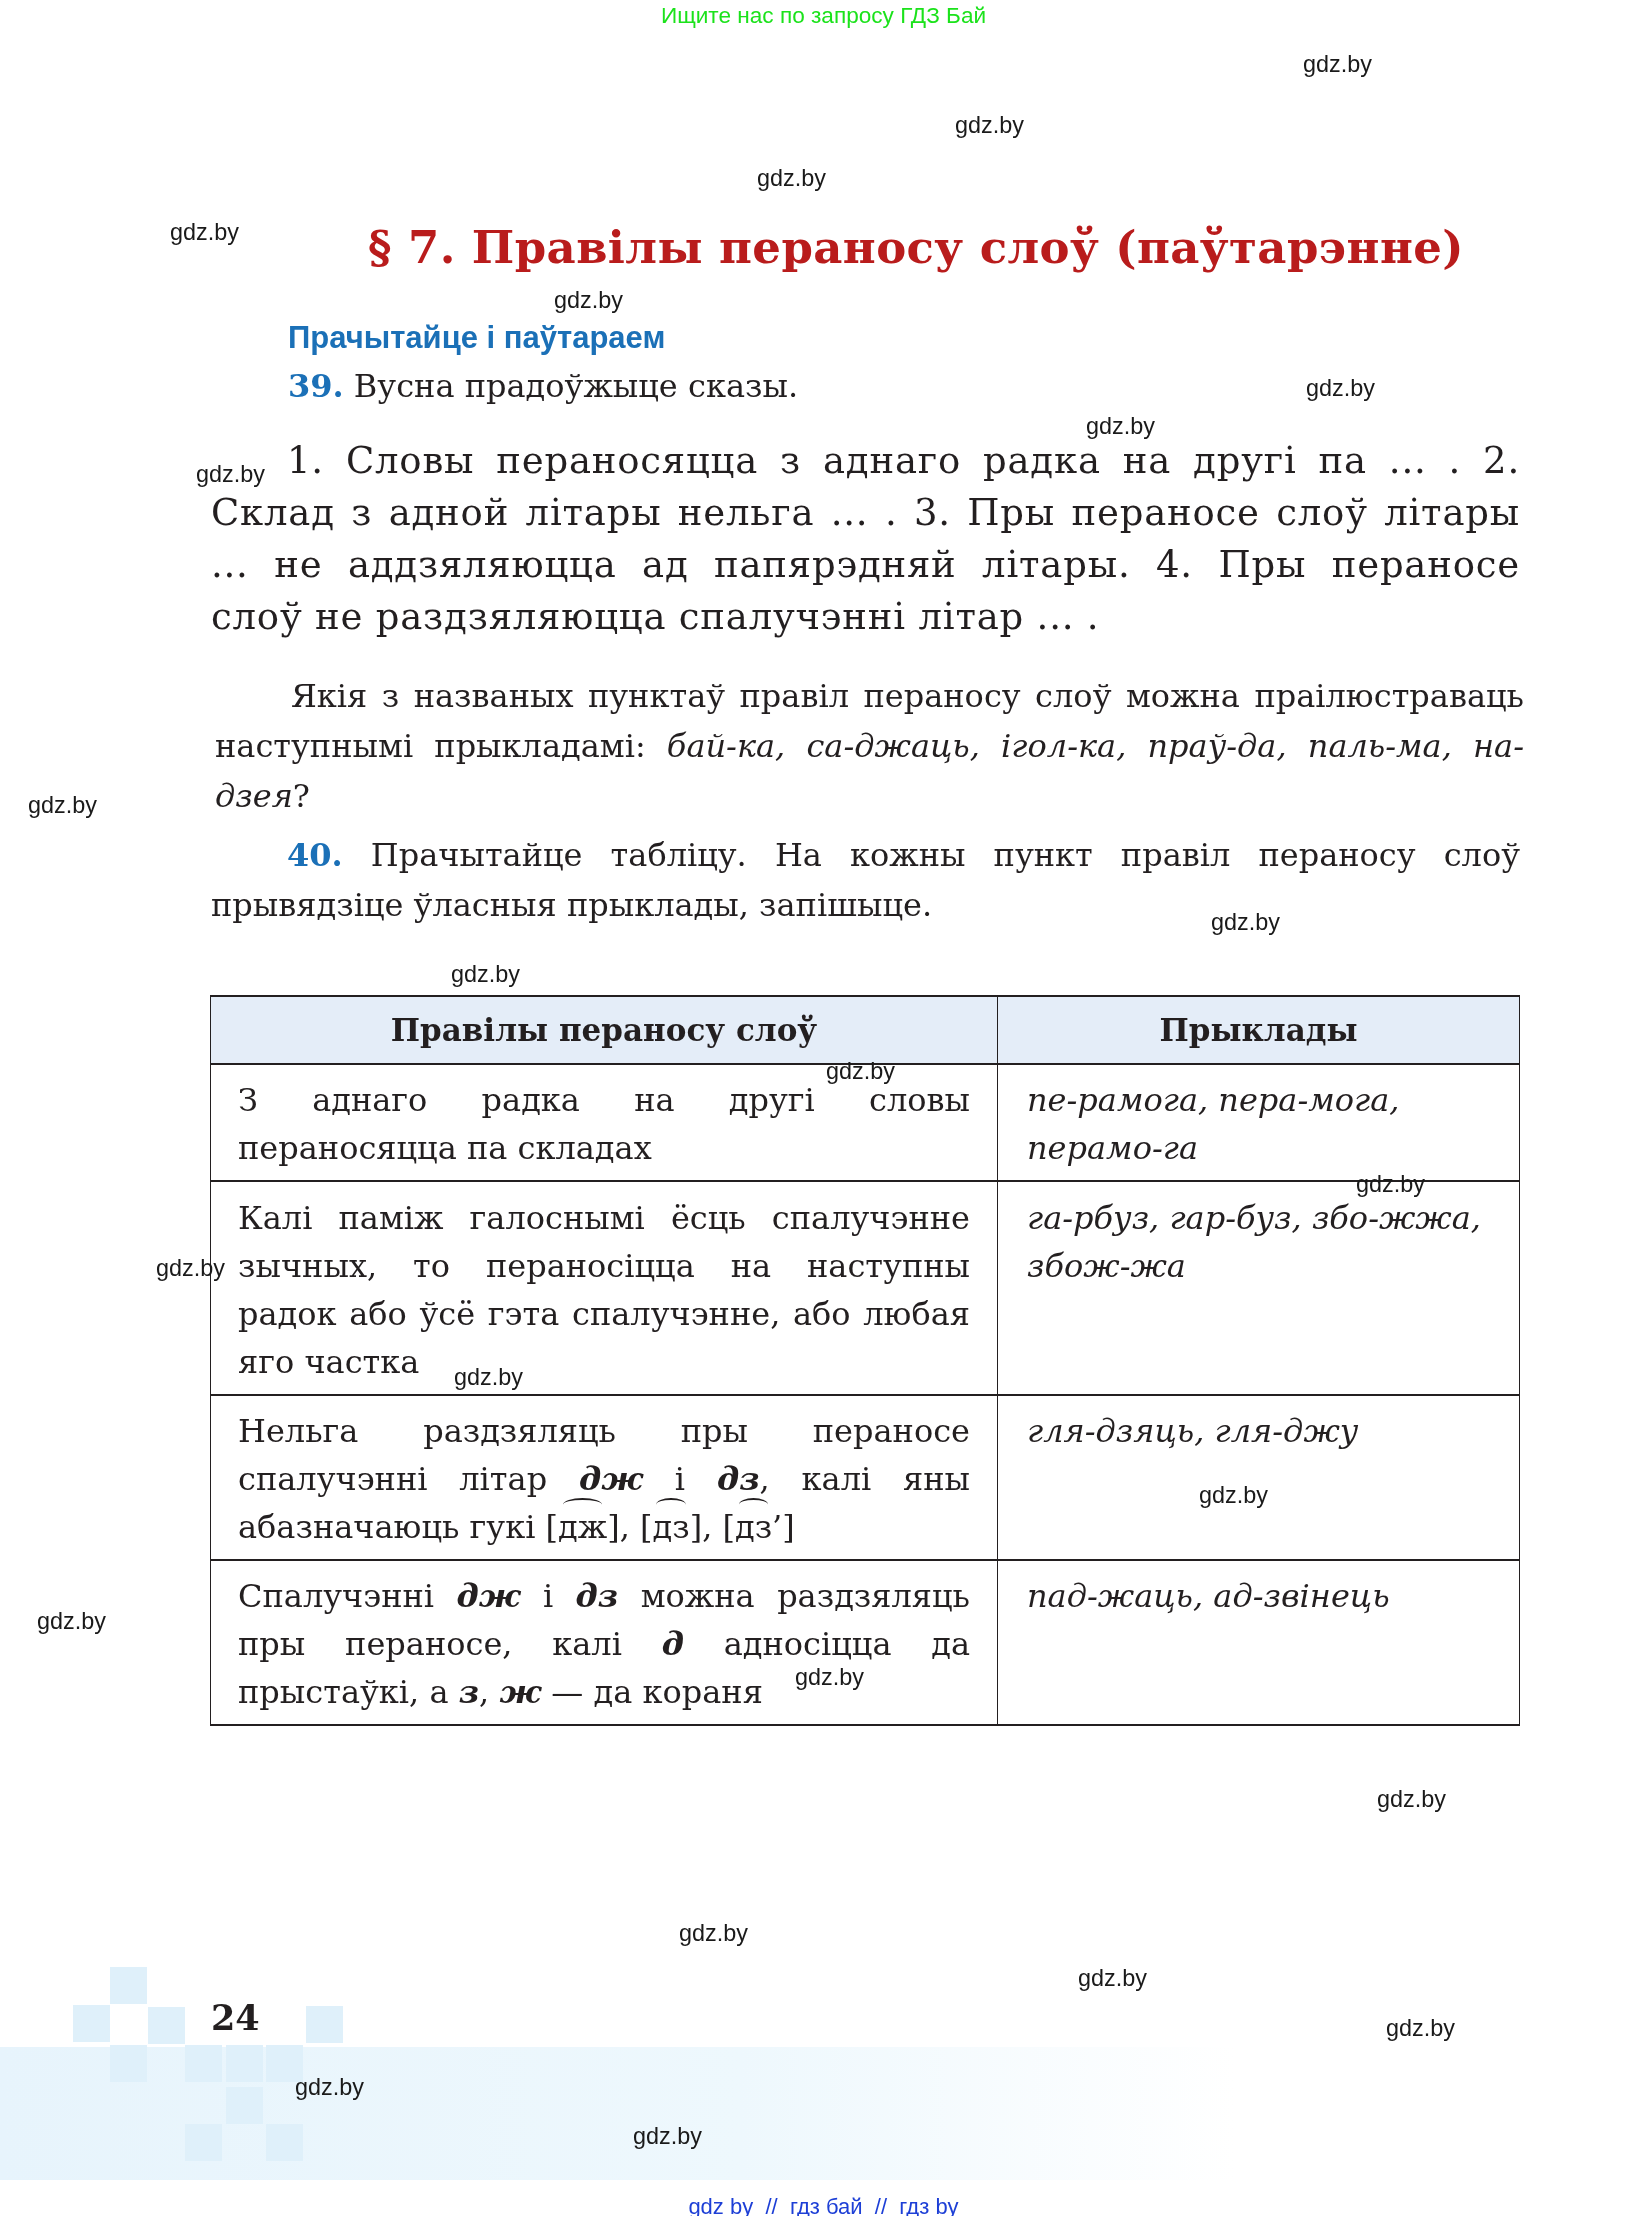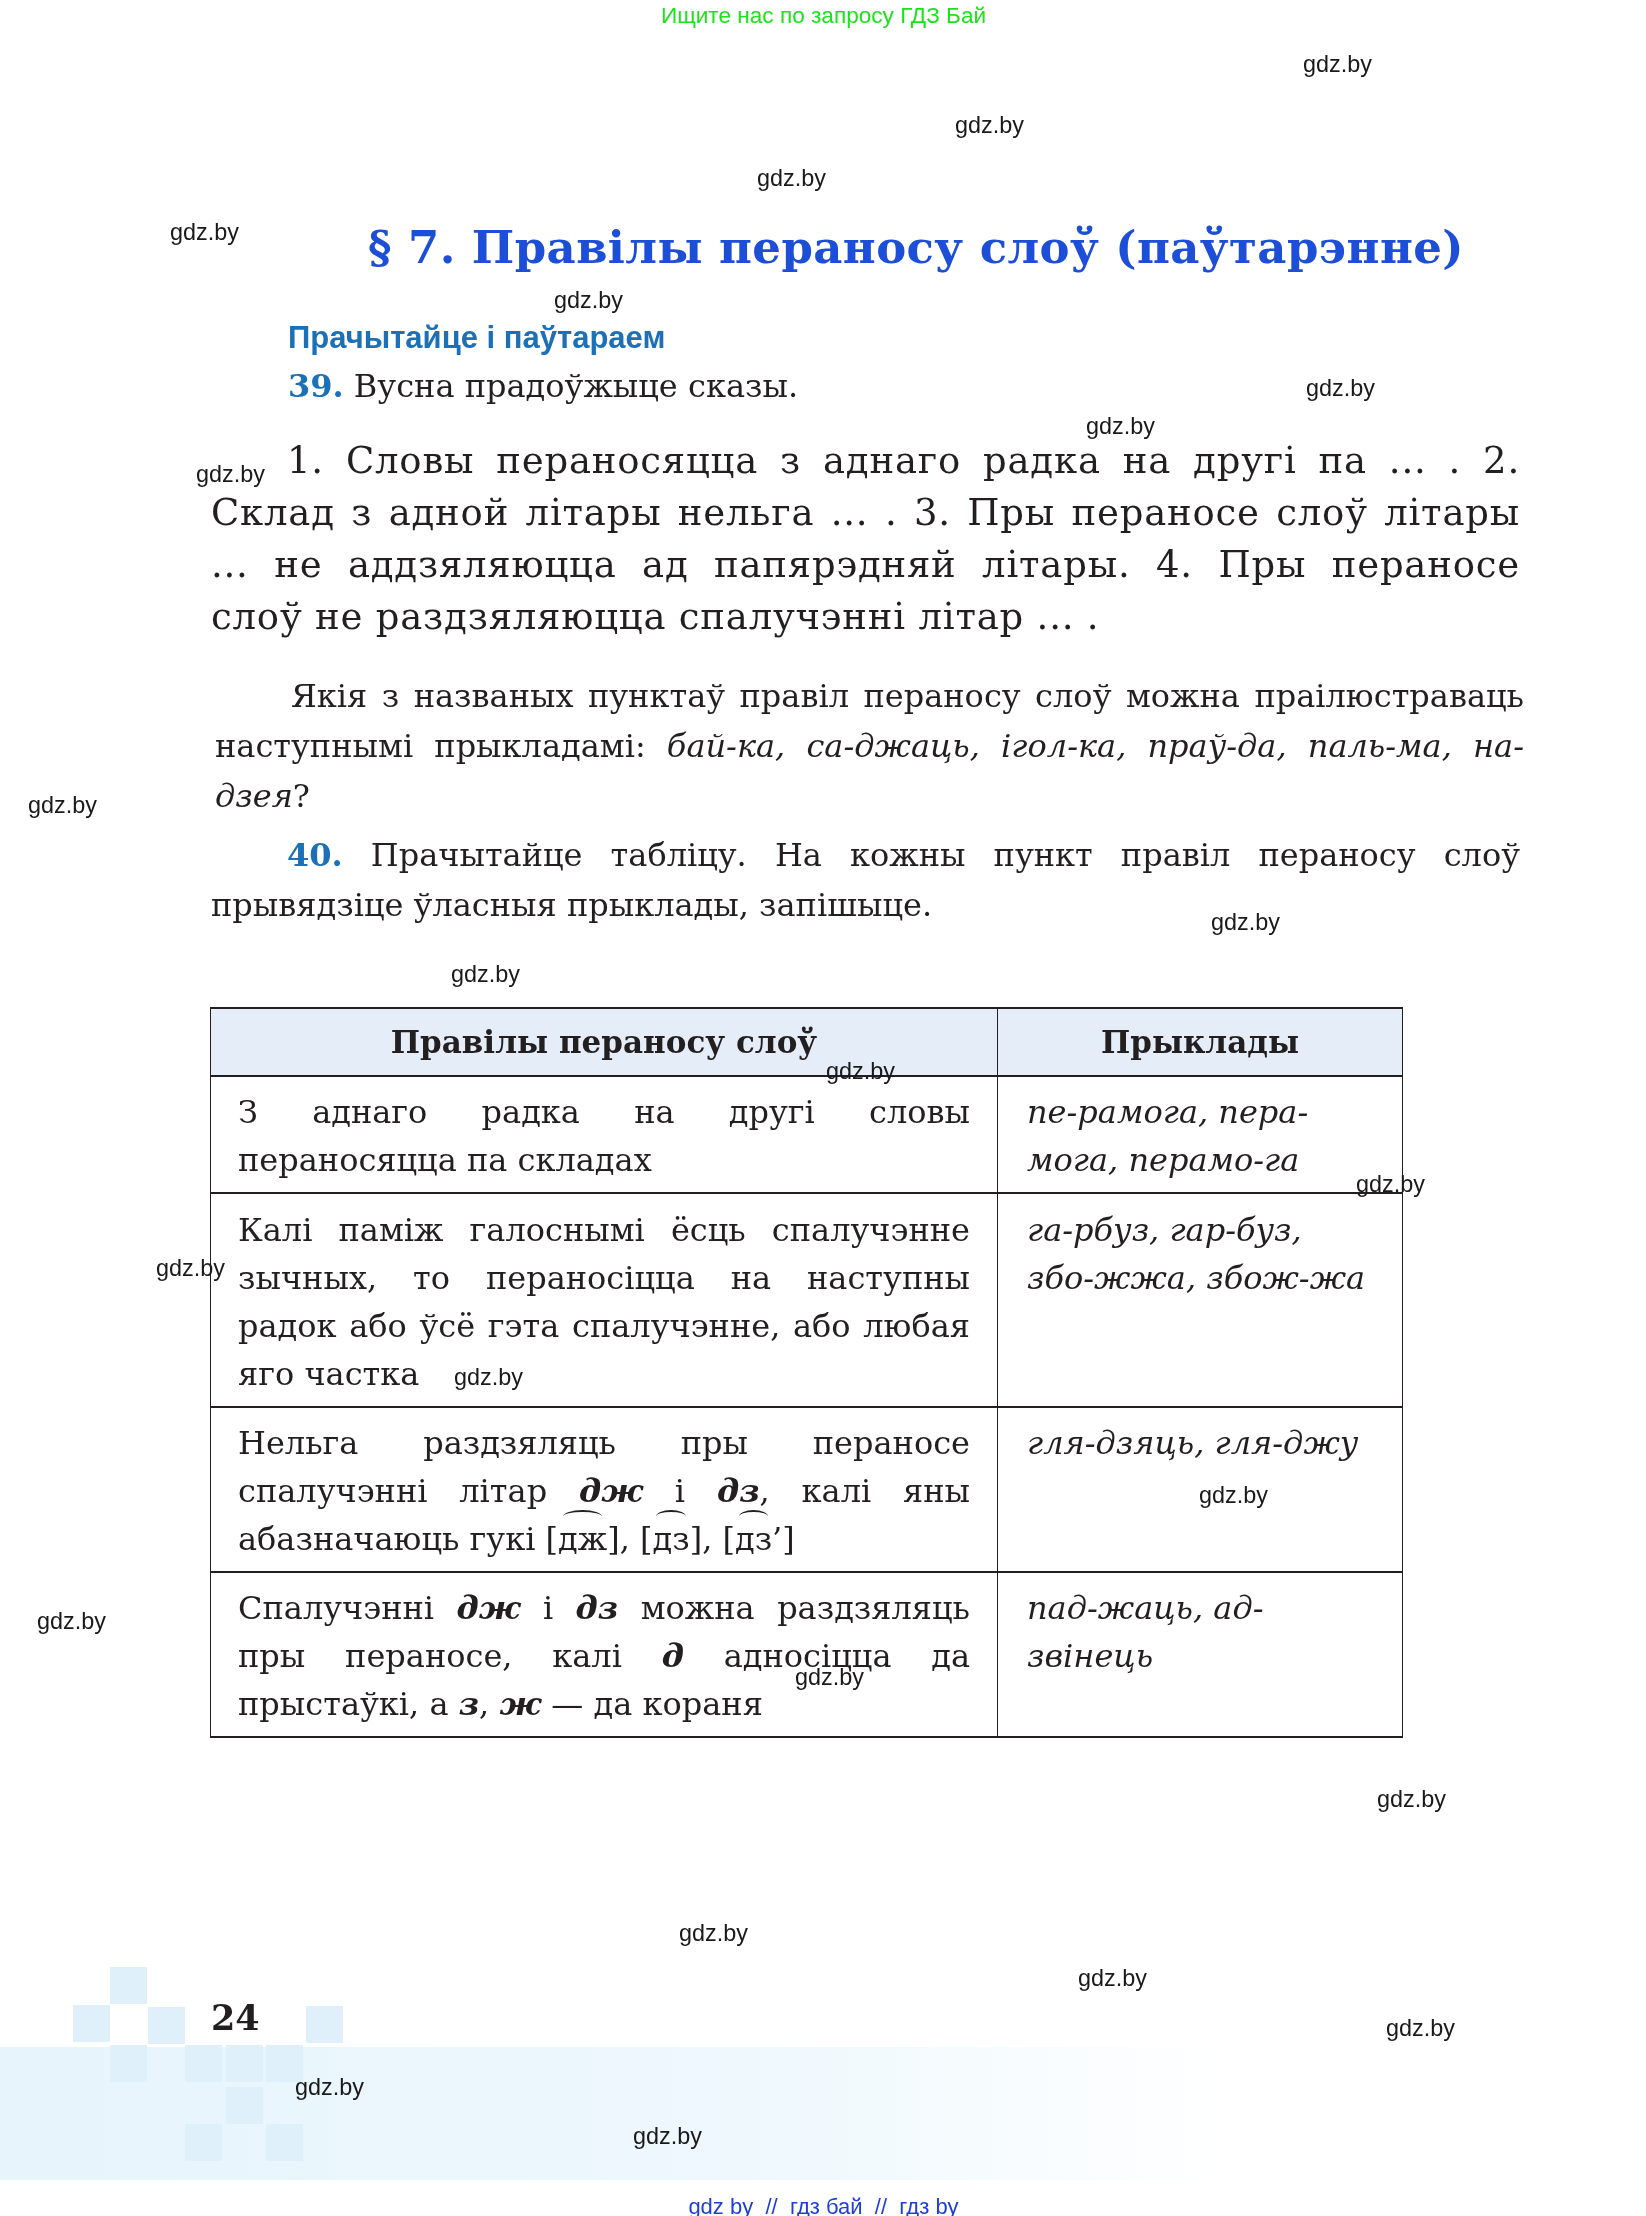--- a/index.html
+++ b/index.html
@@ -12,43 +12,43 @@
   .abs { position: absolute; }
   .banner {
     left: 0; width: 1647px; top: 3.2px; text-align: center;
     font-family: "Liberation Sans", sans-serif; font-size: 22.6px; color: #1be21b;
   }
   .wm {
     font-family: "Liberation Sans", sans-serif; font-size: 23.4px; color: #1a1a1a;
     line-height: 1; white-space: nowrap;
   }
   .title {
-    left: 368px; top: 221px; font-size: 45px; font-weight: bold; color: #1d4ed8;
+    left: 368px; top: 221px; font-size: 45px; font-weight: bold; color: #b91c1c;
     font-family: "DejaVu Serif", serif; white-space: nowrap; letter-spacing: 0.4px;
   }
   .subhead {
     left: 288px; top: 320px; font-family: "Liberation Sans", sans-serif;
     font-size: 31px; font-weight: bold; color: #1b70b7; white-space: nowrap;
   }
   .exnum { color: #1b70b7; font-weight: bold; }
   .p { font-size: 32px; line-height: 50px; }
   .task39 { left: 288px; top: 361px; white-space: nowrap; }
   .big {
     left: 211px; top: 435px; width: 1309px; font-size: 37px; line-height: 52px;
     text-align: justify; letter-spacing: 0.8px;
   }
   .big .first { padding-left: 76px; }
   .q { left: 215px; top: 671px; width: 1309px; text-align: justify; }
   .q .ind { padding-left: 76px; }
   .q i, td i { font-style: italic; }
   .task40 { left: 211px; top: 824px; width: 1309px; text-align: justify; margin-top: 6px; }
   .task40 .ind { padding-left: 76px; }
   table.rules {
-    position: absolute; left: 210px; top: 995px; width: 1193px;
-    border-collapse: collapse; font-size: 32px; line-height: 48px; margin-top: 12px;
+    position: absolute; left: 210px; top: 995px; width: 1310px;
+    border-collapse: collapse; font-size: 32px; line-height: 48px;
   }
   table.rules th {
     background: #e4edf8; height: 64px; font-weight: bold; font-size: 31px;
     border: 1.6px solid #231f20; border-top-width: 2.4px; border-bottom-width: 2.4px;
   }
   table.rules td {
     border: 1.6px solid #231f20; vertical-align: top; padding: 11.3px 27px 8px 27px;
     text-align: justify;
   }
   table.rules tr.r td { border-bottom-width: 2.4px; }

